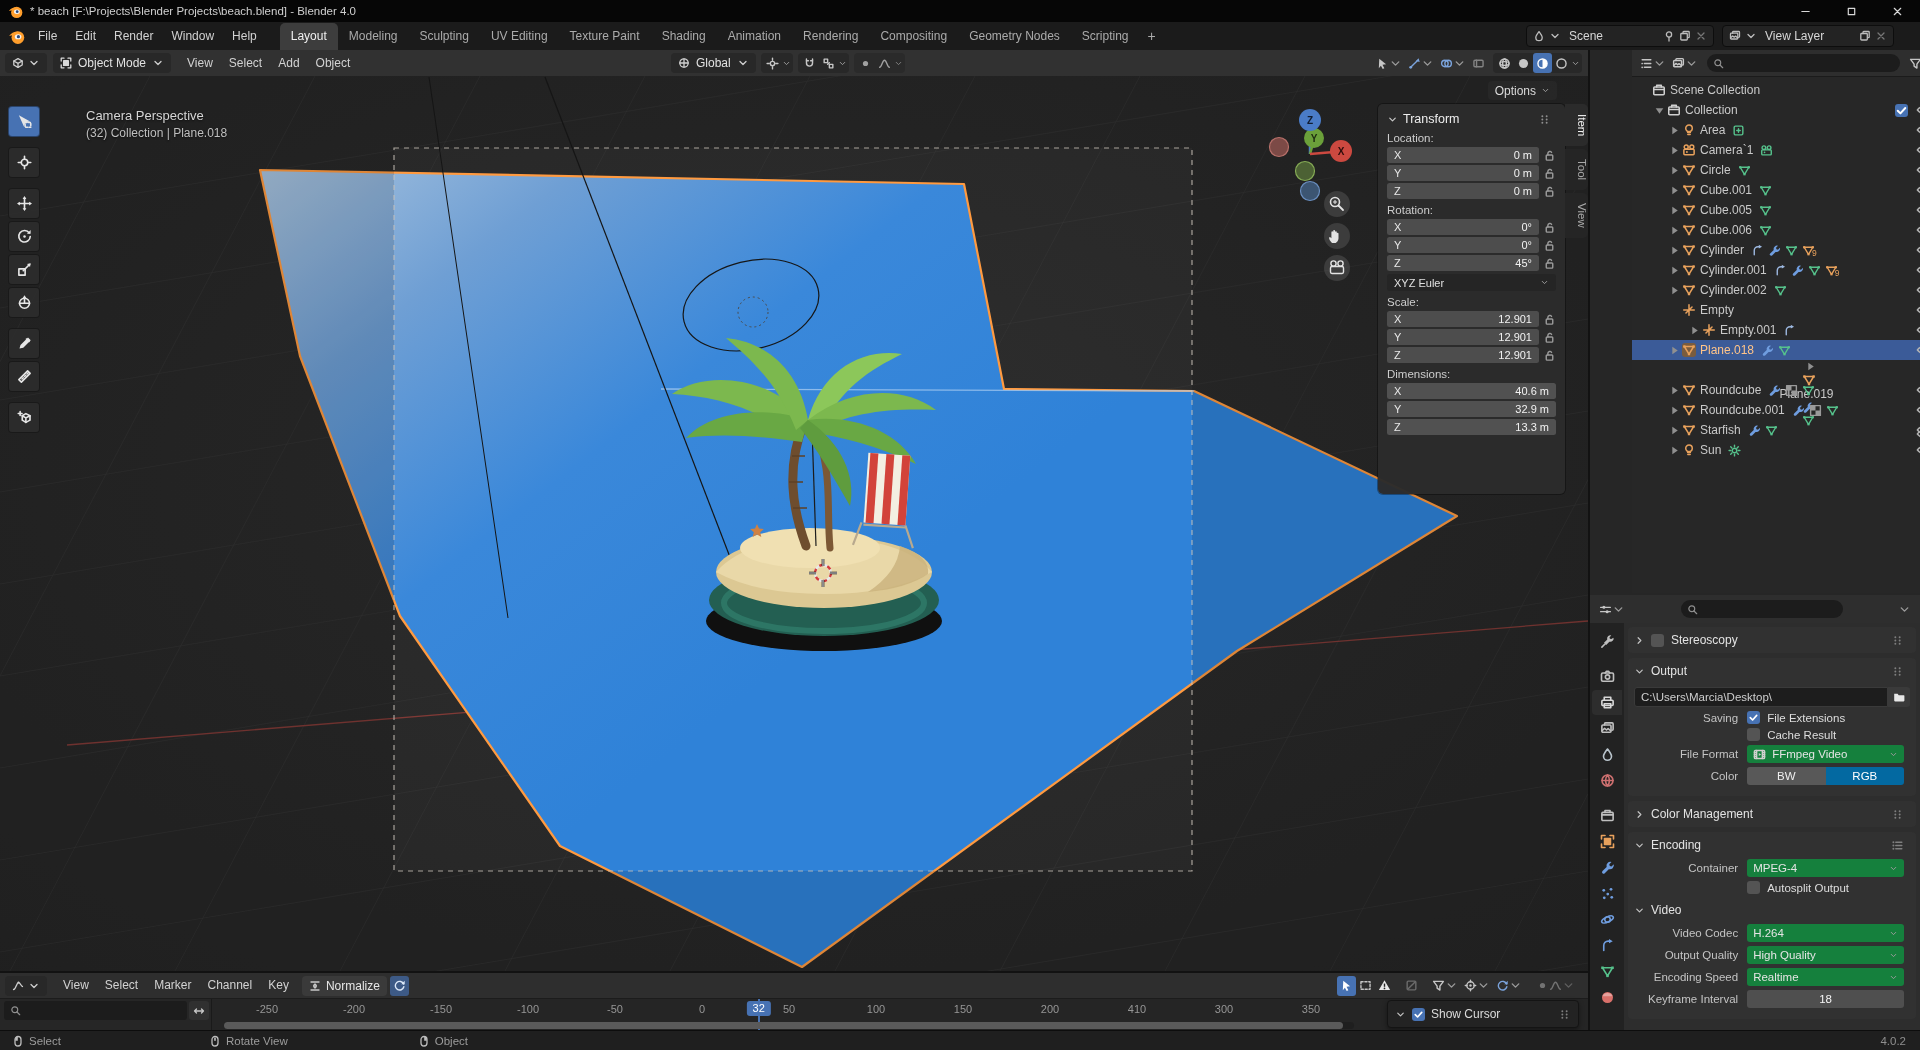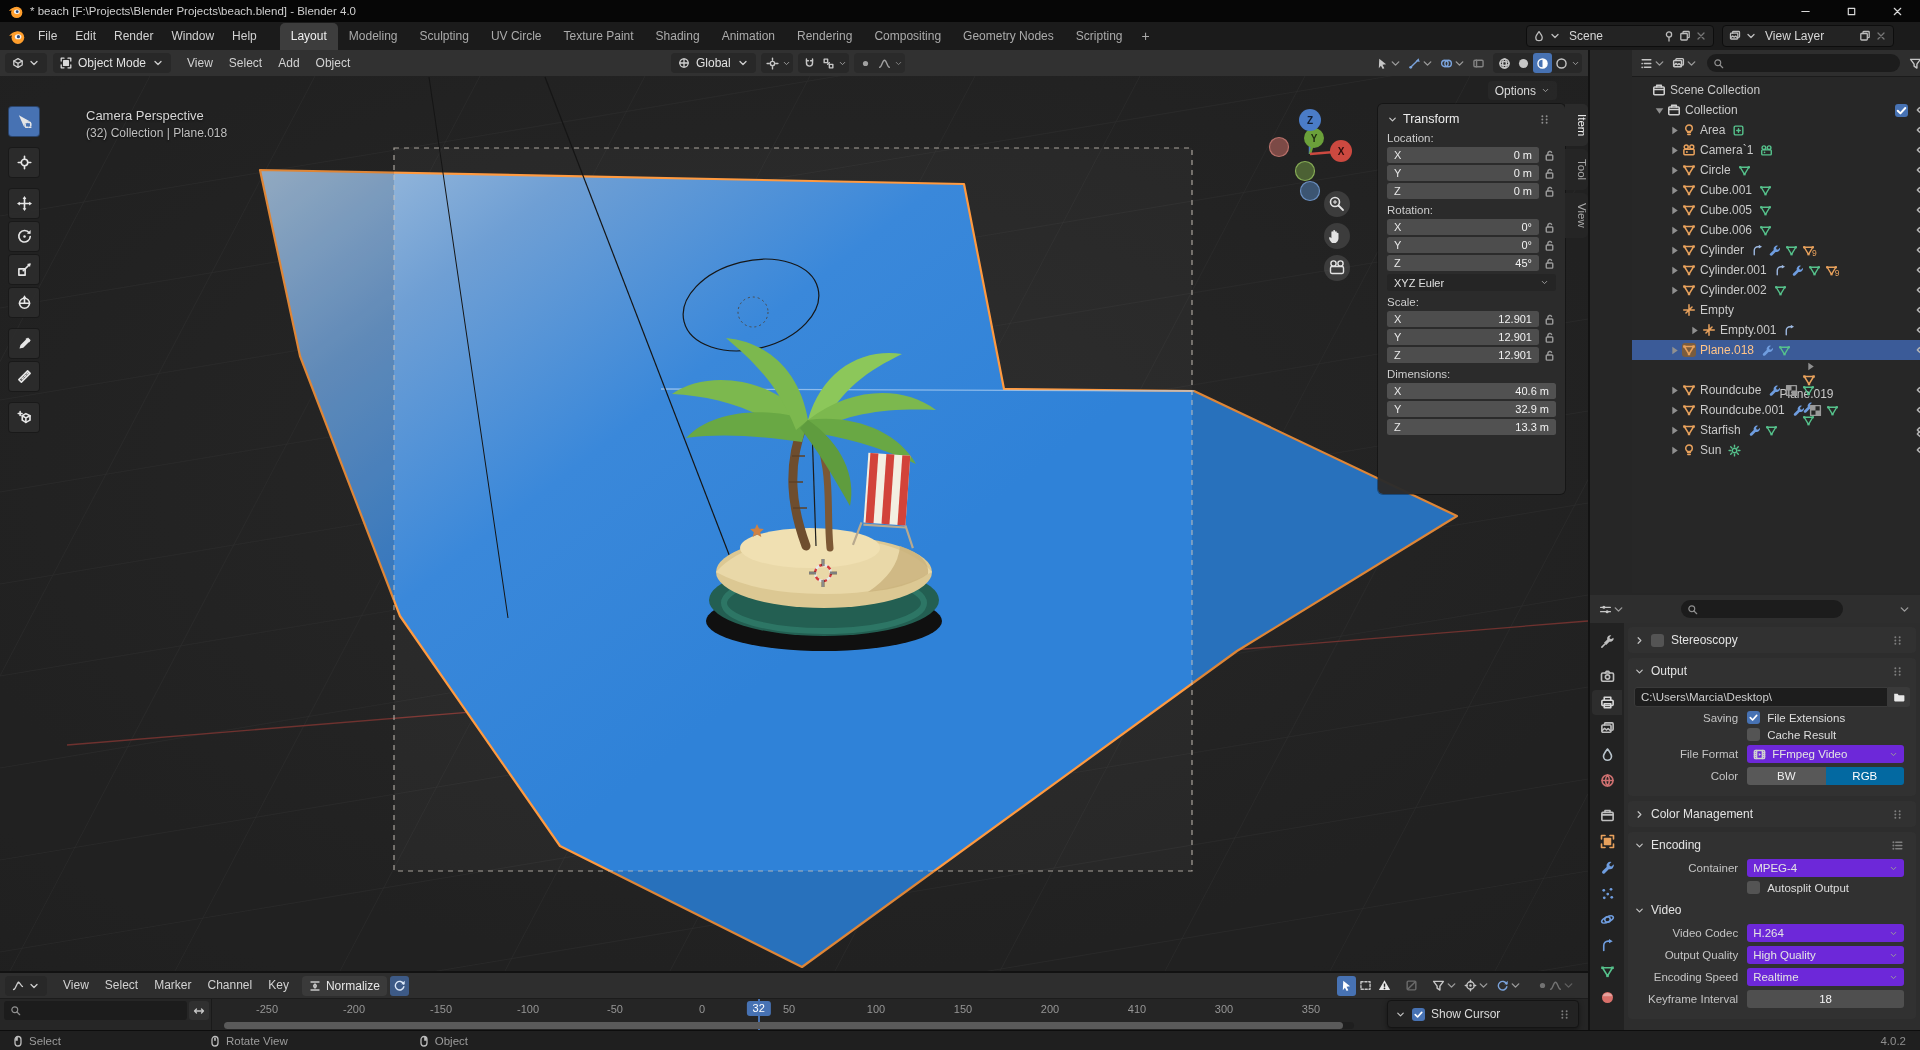--- a/index.html
+++ b/index.html
@@ -103,21 +103,21 @@
   .pp-tab.active{background:#2d2d2d;}
   .pp-tab.gapb{margin-top:9px;}
   #pp-content{position:absolute;left:34px;top:28px;right:0;bottom:0;background:#2d2d2d;padding:4px 4px 0;box-sizing:border-box;}
   .pp-panel{background:#313131;border-radius:4px;margin-bottom:5px;padding:3px 6px 7px;}
   .pp-panelhdr{display:flex;align-items:center;height:20px;color:#e3e3e3;font-size:12px;}
   .pp-panelhdr .i{width:11px;height:11px;margin-right:6px;color:#c3c3c3;}
   .pp-panelhdr .grip{margin-left:auto;width:13px;height:13px;color:#7f7f7f;}
   .pp-lrow{display:flex;align-items:center;margin:4px 0;}
   .pp-label{width:41%;text-align:right;color:#c3c3c3;font-size:11.5px;padding-right:9px;box-sizing:border-box;flex:none;}
   .pp-ctl{flex:1;display:flex;align-items:center;min-width:0;padding-right:6px;}
-  .dd{flex:1;display:flex;align-items:center;background:#6d28d9;border-radius:3px;height:18px;padding:0 6px;color:#e4e4e4;font-size:11.5px;}
+  .dd{flex:1;display:flex;align-items:center;background:#15803d;border-radius:3px;height:18px;padding:0 6px;color:#e4e4e4;font-size:11.5px;}
   .dd .chev{margin-left:auto;}
   .dd .i.lead{width:13px;height:13px;margin-right:6px;color:#d0d0d0;}
   .numf{flex:1;background:#4f4f4f;border-radius:3px;height:18px;display:flex;align-items:center;justify-content:center;color:#f4f4f4;font-size:11.5px;}
   .cb{width:13px;height:13px;border-radius:3px;background:#545454;flex:none;margin-right:7px;}
   .cb.on{background:#4772b3;display:flex;align-items:center;justify-content:center;}
   .cb .i{width:11px;height:11px;}
   .cb-lbl{color:#dedede;font-size:11.5px;}
   .pathrow{display:flex;align-items:center;margin:6px 0 2px;}
   .pathfield{flex:1;background:#1d1d1d;border:1px solid #3a3a3a;border-radius:3px 0 0 3px;height:18px;color:#cfcfcf;font-size:11.5px;padding:0 6px;outline:none;}
   .folderbtn{width:22px;height:20px;background:#3a3a3a;border-radius:0 3px 3px 0;display:flex;align-items:center;justify-content:center;color:#e8e8e8;}
@@ -204,21 +204,21 @@
         <span class="menu-item">File</span>
         <span class="menu-item">Edit</span>
         <span class="menu-item">Render</span>
         <span class="menu-item">Window</span>
         <span class="menu-item">Help</span>
       </div>
     <div id="workspaces">
         <span class="ws active">Layout</span>
         <span class="ws">Modeling</span>
         <span class="ws">Sculpting</span>
-        <span class="ws">UV Circle</span>
+        <span class="ws">UV Editing</span>
         <span class="ws">Texture Paint</span>
         <span class="ws">Shading</span>
         <span class="ws">Animation</span>
         <span class="ws">Rendering</span>
         <span class="ws">Compositing</span>
         <span class="ws">Geometry Nodes</span>
         <span class="ws">Scripting</span>
       </div>
     <span class="ws-add">+</span>
     <div id="topbar-right">

